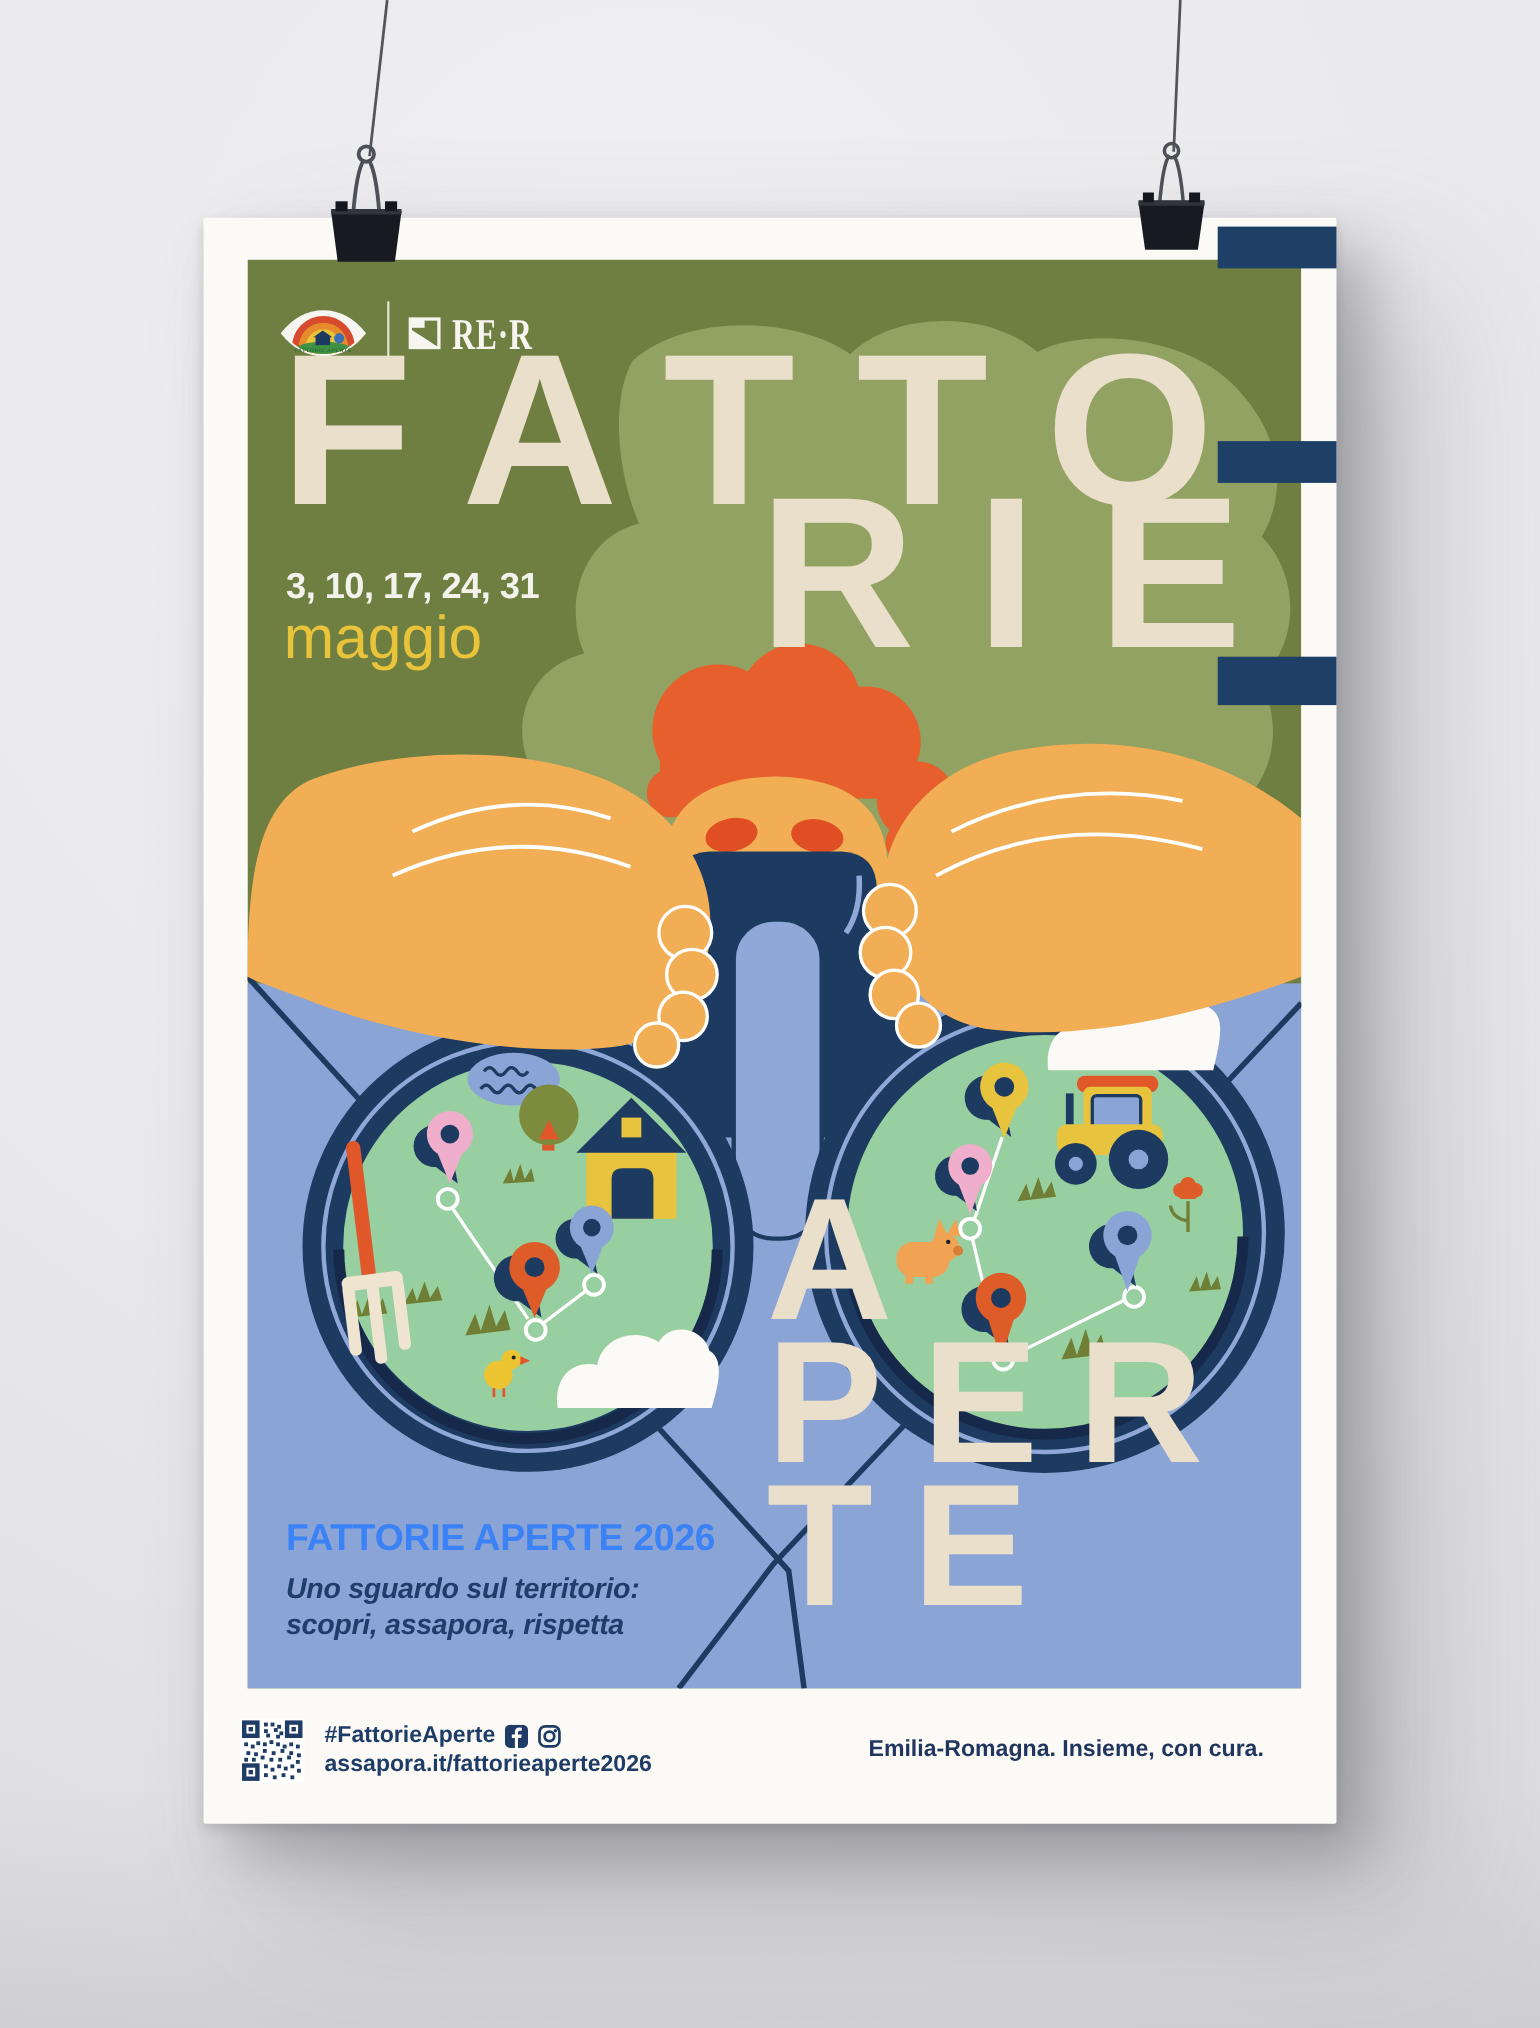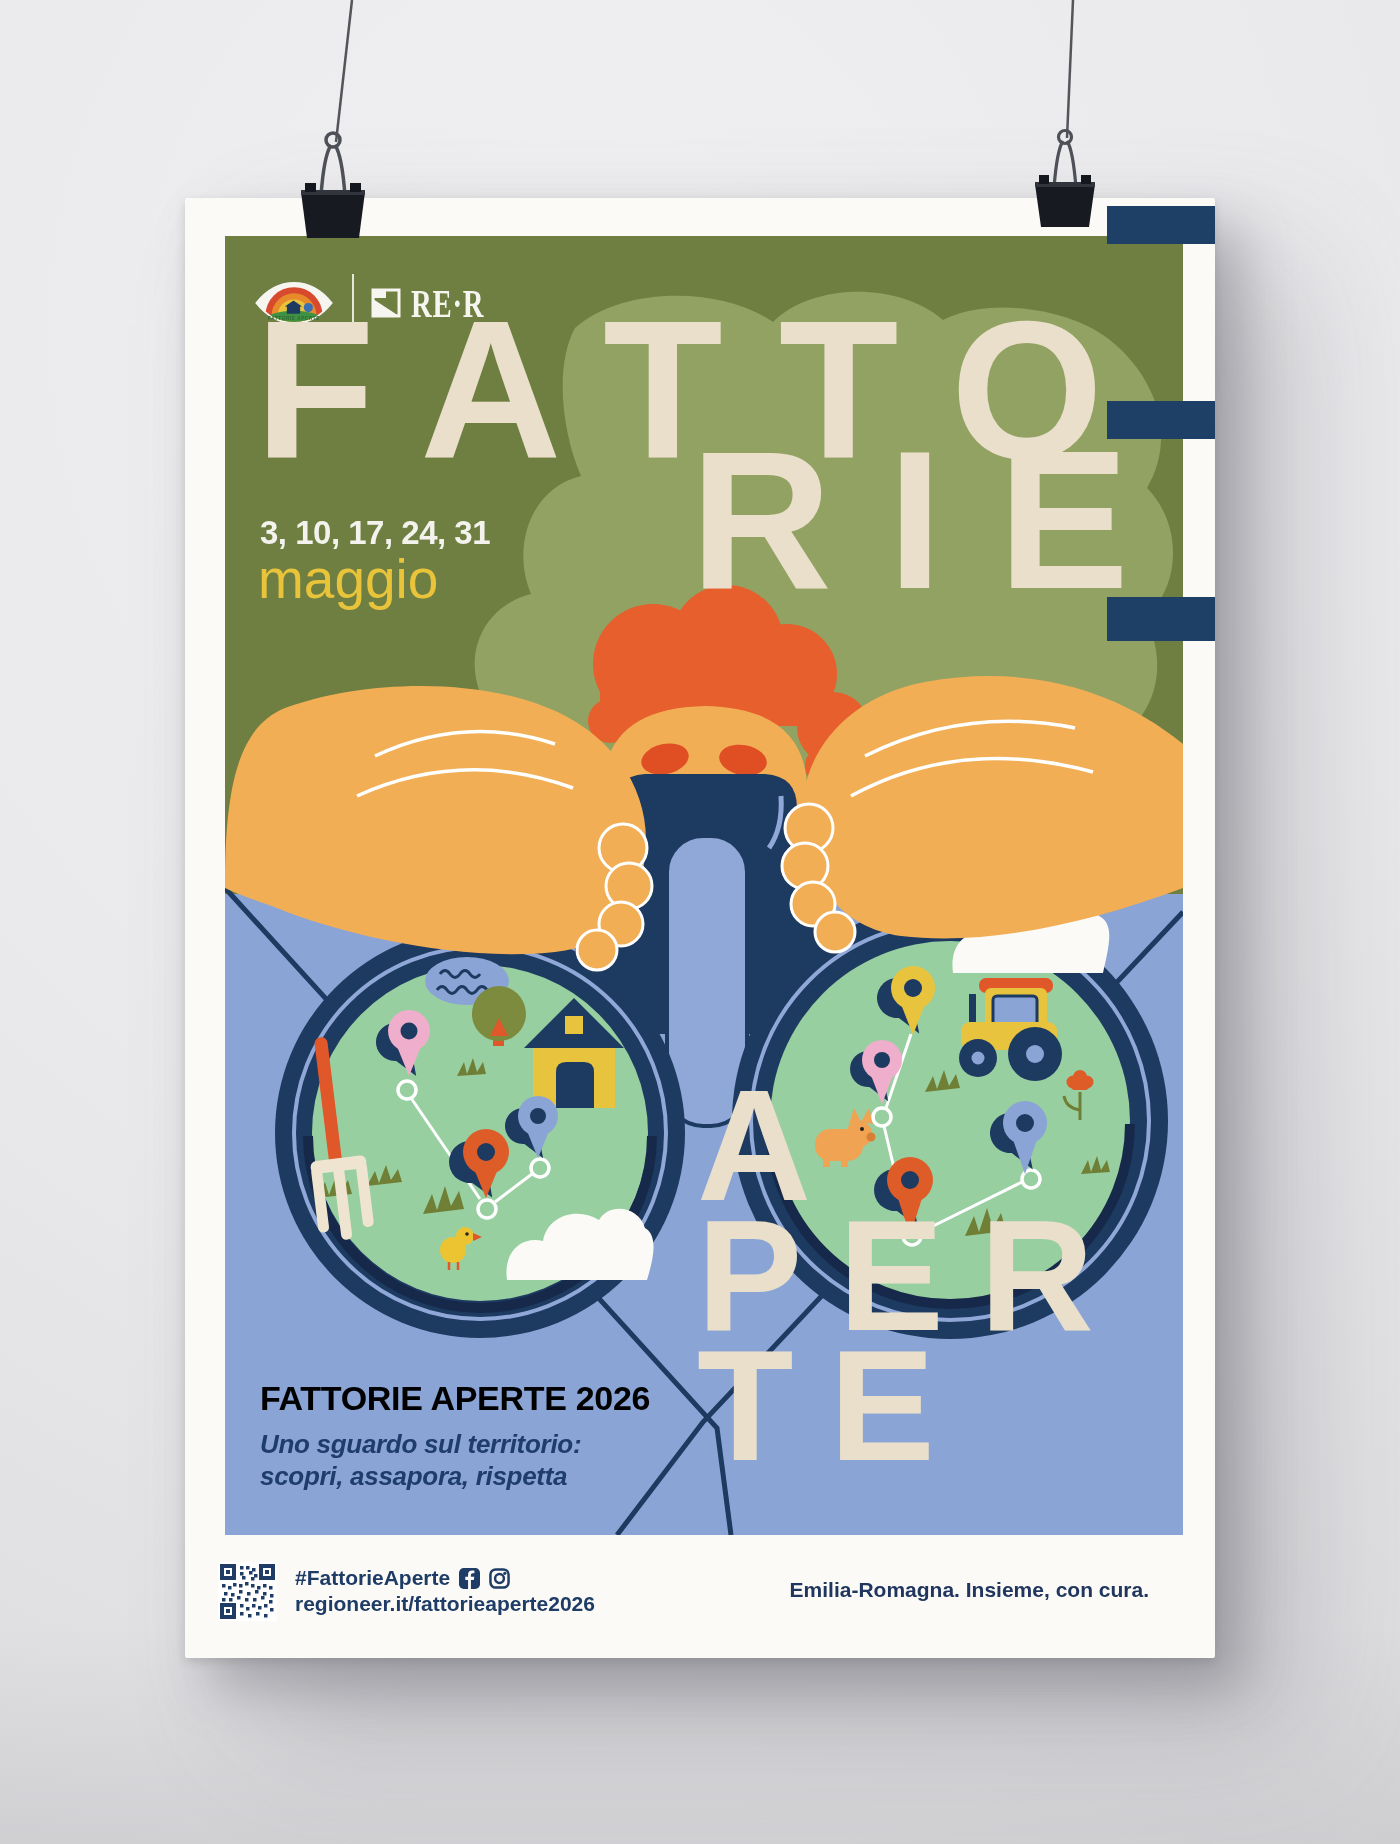--- a/index.html
+++ b/index.html
@@ -22,21 +22,21 @@
   .logo-divider{width:2px;height:58px;background:rgba(250,249,243,.85);}
   .rer-wrap{display:flex;align-items:center;gap:10px;}
   .rer-text{font-family:"Liberation Serif",serif;font-weight:bold;color:#f6f5ef;
         font-size:40px;transform:scaleX(.72);transform-origin:left center;letter-spacing:1px;}
   .t-cream{color:#eadfca;font-weight:900;line-height:1;}
   .title1a{position:absolute;left:70px;top:95px;font-size:196px;letter-spacing:56px;white-space:nowrap;}
   .title1b{position:absolute;right:30px;top:225px;font-size:196px;letter-spacing:56px;white-space:nowrap;text-align:right;}
   .dates{position:absolute;left:75px;top:316px;font-size:33px;font-weight:bold;color:#f3f2ec;letter-spacing:-.5px;}
   .month{position:absolute;left:73px;top:349px;font-size:55px;font-weight:normal;color:#e9c43b;}
   .title2{position:absolute;left:512px;top:882px;font-size:158px;letter-spacing:36px;line-height:130px;white-space:nowrap;}
-  .heading{position:absolute;left:75px;top:1181px;font-size:34px;font-weight:bold;color:#000000;letter-spacing:-.3px;}
+  .heading{position:absolute;left:75px;top:1181px;font-size:34px;font-weight:bold;color:#3b82f6;letter-spacing:-.3px;}
   .subheading{position:absolute;left:75px;top:1230px;font-size:26px;line-height:32px;font-weight:bold;color:#1e3d6b;letter-spacing:-.3px;font-style:italic;}
   .qr{position:absolute;left:33px;top:1364px;}
   .social-line{position:absolute;left:110px;top:1368px;display:flex;align-items:center;gap:9px;
         font-size:21px;font-weight:bold;color:#1e3c66;}
   .url-line{position:absolute;left:110px;top:1394px;font-size:21px;font-weight:bold;color:#1e3c66;}
   .tagline{position:absolute;right:66px;top:1380px;font-size:21px;font-weight:bold;color:#21365f;}
   .clip{position:absolute;}
 </style>
 </head>
 <body>
@@ -426,21 +426,21 @@
     <svg width="21" height="21" viewBox="0 0 22 22">
       <rect x="0" y="0" width="22" height="22" rx="5" fill="#1e3c66"></rect>
       <path d="M 12.5,22 L 12.5,12.5 L 15.5,12.5 L 16,9.2 L 12.5,9.2 L 12.5,7.2 Q 12.5,5.6 14.2,5.6 L 16.1,5.6 L 16.1,2.7 Q 14.9,2.5 13.8,2.5 Q 9.5,2.5 9.5,6.8 L 9.5,9.2 L 6.6,9.2 L 6.6,12.5 L 9.5,12.5 L 9.5,22 Z" fill="#fbfaf6"></path>
     </svg>
     <svg width="21" height="21" viewBox="0 0 22 22">
       <rect x="1.5" y="1.5" width="19" height="19" rx="5.5" fill="none" stroke="#1e3c66" stroke-width="2.6"></rect>
       <circle cx="11" cy="11" r="4.6" fill="none" stroke="#1e3c66" stroke-width="2.6"></circle>
       <circle cx="16.6" cy="5.6" r="1.7" fill="#1e3c66"></circle>
     </svg>
   </div>
-  <div class="url-line">regioneer.it/fattorieaperte2026</div>
+  <div class="url-line">assapora.it/fattorieaperte2026</div>
   <div class="tagline">Emilia-Romagna. Insieme, con cura.</div>
 </div>
 
 <svg class="clip" style="left:298px;top:126px;" width="70" height="118" viewBox="0 0 70 118">
   <circle cx="35" cy="14" r="7" fill="none" stroke="#4e5057" stroke-width="3.5"></circle>
   <path d="M 23,70 C 25,42 29,25 33,19" stroke="#4e5057" stroke-width="3.5" fill="none"></path>
   <path d="M 47,70 C 45,42 41,25 37,19" stroke="#4e5057" stroke-width="3.5" fill="none"></path>
   <polygon points="3,66 67,66 61,112 9,112" fill="#171a21"></polygon>
   <rect x="3" y="64" width="64" height="5" fill="#32353d"></rect>
   <rect x="7" y="57" width="11" height="9" fill="#14171d"></rect>

